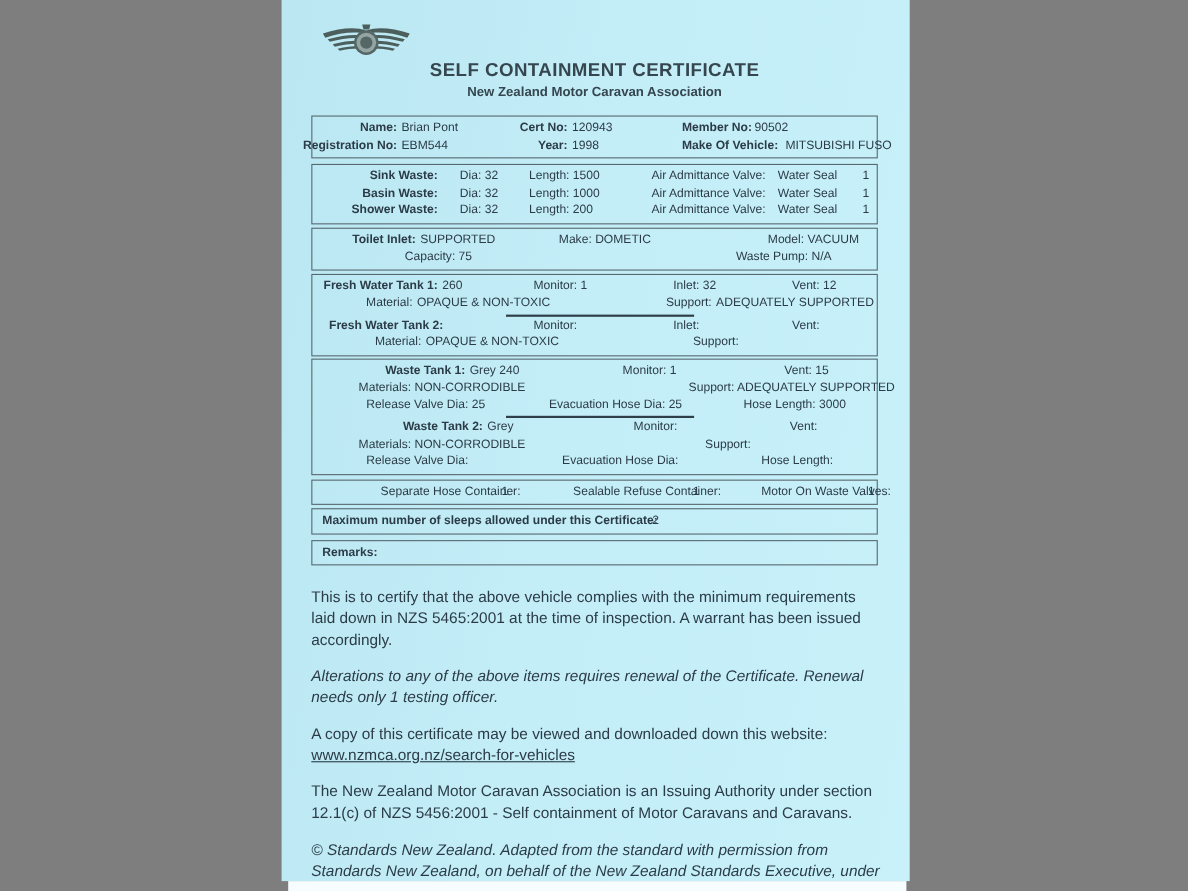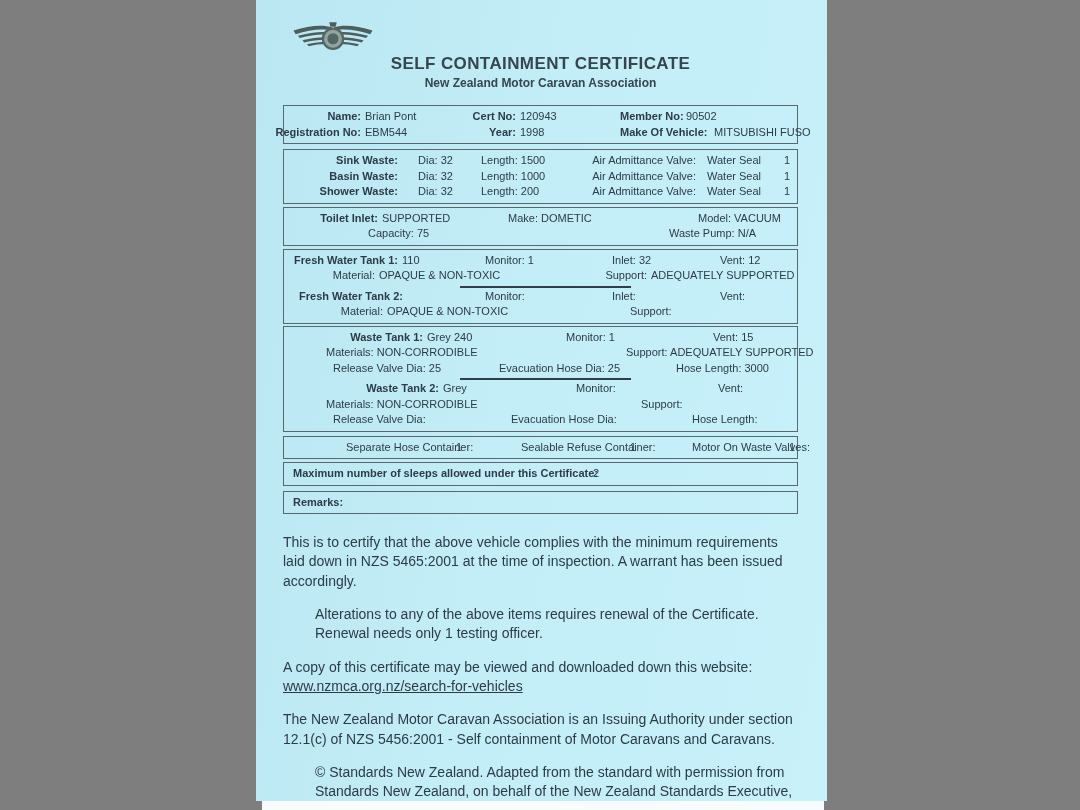--- a/index.html
+++ b/index.html
@@ -29,21 +29,21 @@
   .r{position:relative;height:15.5px;font-size:11px;line-height:15.5px;}
   .r8{position:relative;height:24px;font-size:11px;line-height:12px;}
   .a{position:absolute;top:0;white-space:nowrap;}
   .b{font-weight:bold;}
   .ra{text-align:right;}
   .divider-row{position:relative;height:5px;}
   .divider-line{position:absolute;left:174px;top:2px;width:171px;border-top:2px solid #2e3f4a;}
   .paras{width:517px;font-size:14px;line-height:1.38;}
   .para{margin-top:13px;}
   .para.first{margin-top:19px;}
-  .it{margin-left:32px;}
+  .it{font-style:italic;}
   .link{text-decoration:underline;}
 </style>
 </head>
 <body>
 
 <div class="paper">
   <div class="content">
 
     <svg class="logo" viewBox="0 0 220 100">
       <g fill="#4d5f5d">
@@ -122,21 +122,21 @@
       </div>
       <div class="r">
         <span class="a" style="left:82px"><span>Capacity:</span> <span>75</span></span>
         <span class="a" style="left:383px"><span>Waste Pump:</span> <span>N/A</span></span>
       </div>
     </div>
 
     <div class="box m3">
       <div class="r">
         <span class="a b ra" style="left:0;width:112px">Fresh Water Tank 1:</span>
-        <span class="a" style="left:116px">110</span>
+        <span class="a" style="left:116px">260</span>
         <span class="a" style="left:199px"><span>Monitor:</span> <span>1</span></span>
         <span class="a" style="left:326px"><span>Inlet:</span> <span>32</span></span>
         <span class="a" style="left:434px"><span>Vent:</span> <span>12</span></span>
       </div>
       <div class="r">
         <span class="a ra" style="left:0;width:89px">Material:</span>
         <span class="a" style="left:93px">OPAQUE &amp; NON-TOXIC</span>
         <span class="a ra" style="left:300px;width:61px">Support:</span>
         <span class="a" style="left:365px">ADEQUATELY SUPPORTED</span>
       </div>

